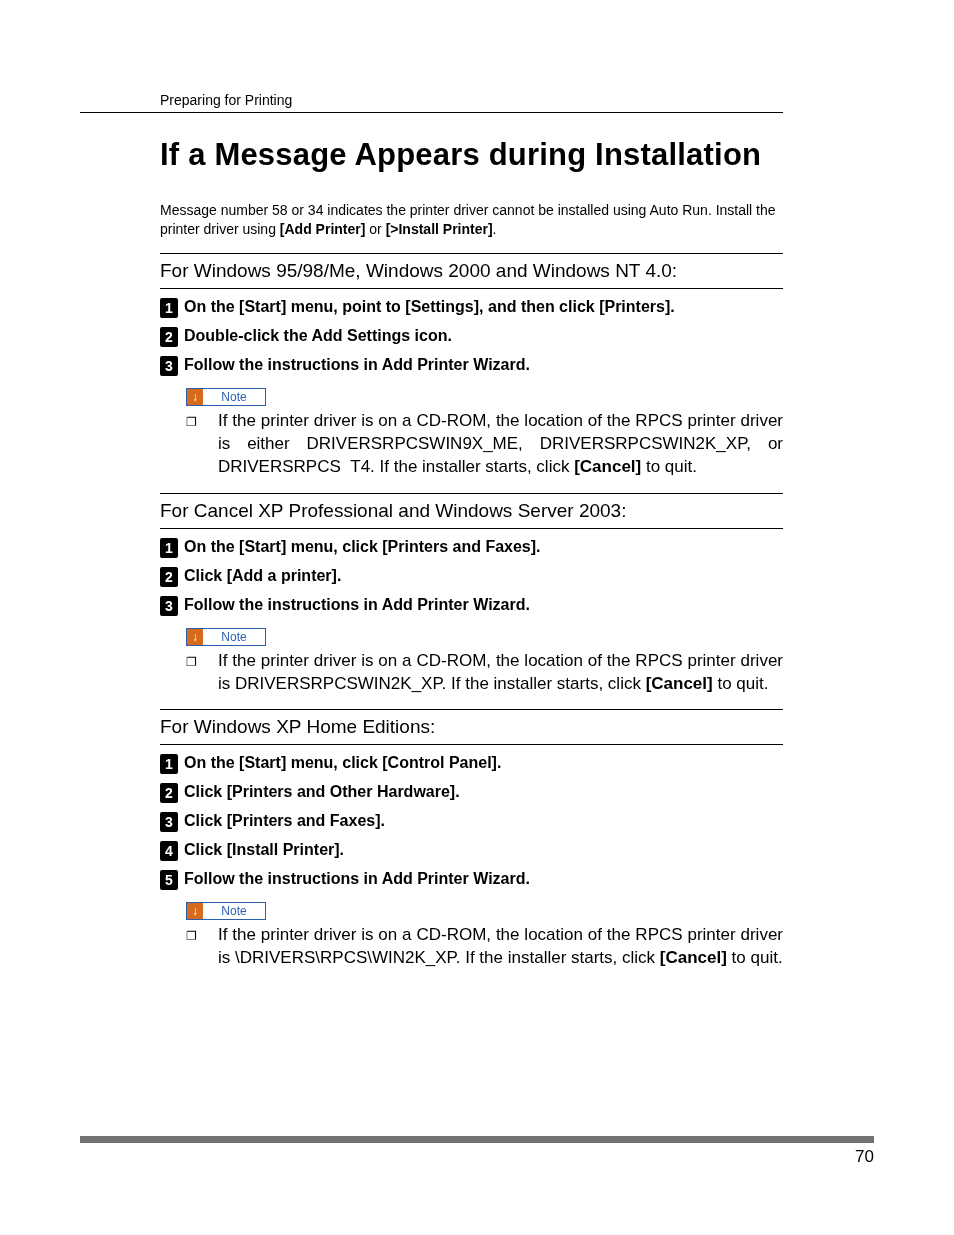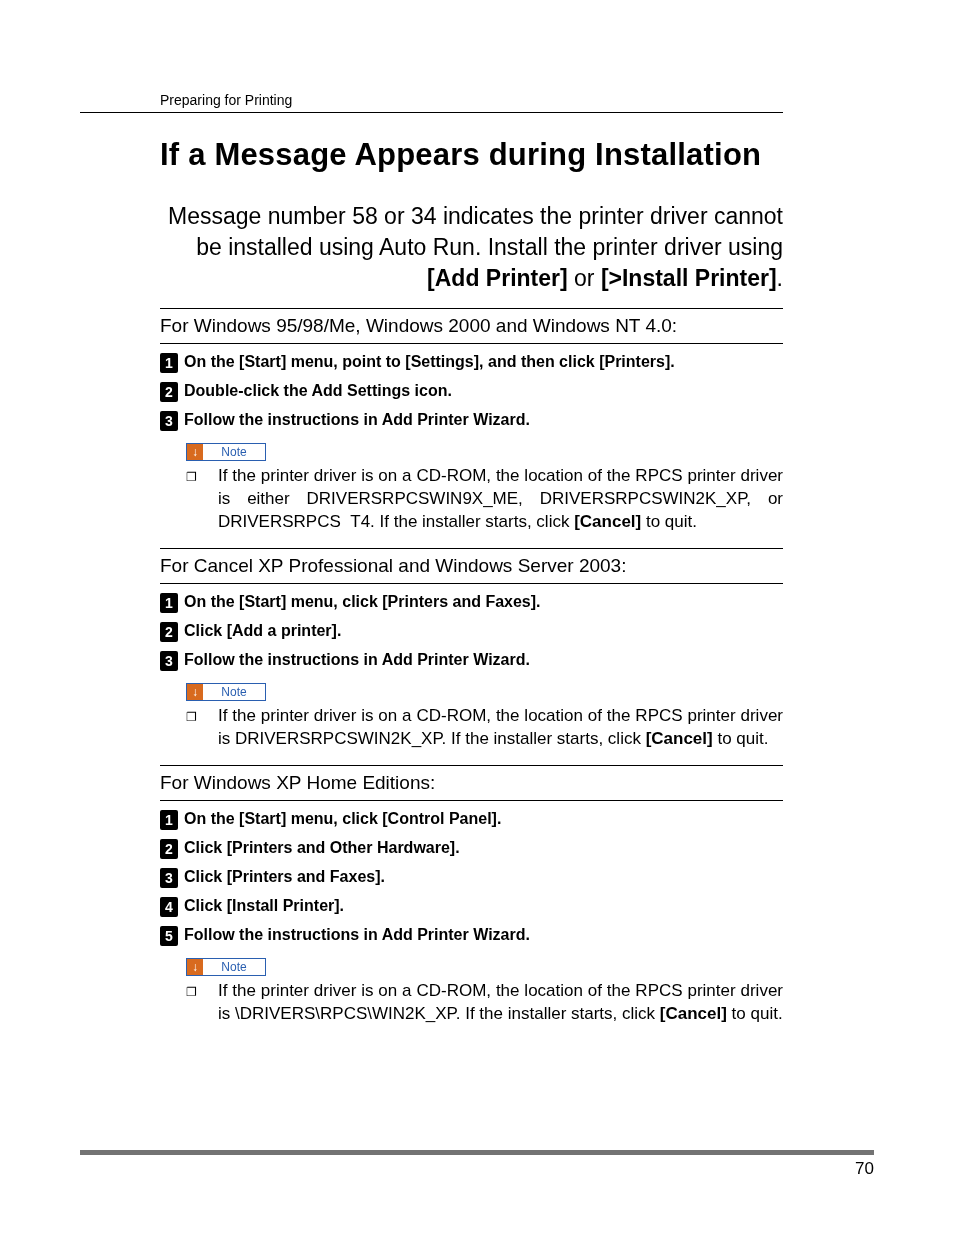--- a/index.html
+++ b/index.html
@@ -29,24 +29,23 @@
     padding-right: 0;
   }
   h1.title {
     font-family: "Arial Black", Arial, sans-serif;
     font-weight: 900;
     font-size: 31px;
     margin: 0 0 28px 0;
     letter-spacing: 0.2px;
   }
   p.intro {
-    font-size: 23px;
+    font-size: 14px;
     line-height: 1.35;
     margin: 8px 0 10px 0;
-    text-align: right;
   }
   .section-divider-top {
     border-top: 1px solid #000;
     margin-top: 14px;
     padding-top: 6px;
   }
   .section-head {
     font-size: 19px;
     border-bottom: 1px solid #000;
     padding-bottom: 6px;
@@ -121,24 +120,24 @@
     width: 12px;
     font-size: 14px;
     padding-top: 2px;
   }
   .note-bullet::before {
     content: "❐";
     font-size: 12px;
   }
   .page-number {
     position: absolute;
-    bottom: 56px;
+    bottom: 68px;
     right: 80px;
     font-size: 17px;
-    border-top: 5px solid #737373;
+    border-top: 7px solid #737373;
     width: 794px;
     text-align: right;
     padding-top: 4px;
     left: 80px;
   }
 </style>
 </head>
 <body>
 
 <div class="page">

